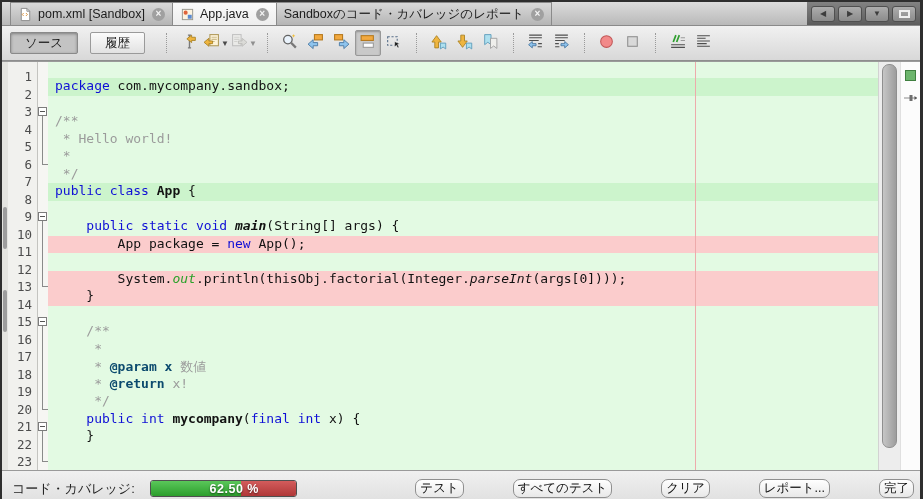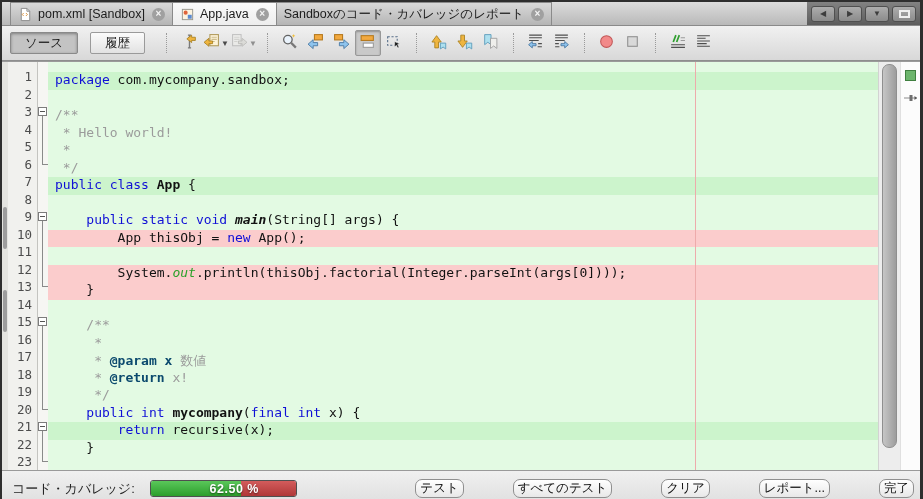--- a/index.html
+++ b/index.html
@@ -85,34 +85,34 @@
   .foldbox {
     position:absolute; left:0; width:9px; height:9px; background:#fff;
     border:1px solid #7c7c7c;
   }
   .foldbox::after {
     content:""; position:absolute; left:1px; right:1px; top:3px;
     border-top:1px solid #555;
   }
   .foldline { position:absolute; left:4px; width:1px; background:#8a8a8a; }
   .foldtick { position:absolute; left:4px; width:6px; height:1px; background:#8a8a8a; }
-  #code { flex:1; position:relative; overflow:hidden; padding-top:10px; }
+  #code { flex:1; position:relative; overflow:hidden; padding-top:16px; }
   .row {
     height:17.5px; line-height:17.5px; white-space:pre; padding-left:7px;
     font:13px "DejaVu Sans Mono", monospace; color:#121212;
   }
   .bg-base { background:transparent; }
   .bg-covered { background:#ccf4cc; }
   .bg-uncovered { background:#fbcccc; }
   .kw { color:#0f0fd6; }
   .cm { color:#9b9b9b; }
   .cmb { color:#0c4a6e; font-weight:bold; }
   .b { font-weight:bold; }
   .bi { font-weight:bold; font-style:italic; }
-  .it { }
+  .it { font-style:italic; }
   .fi { color:#2aa12a; font-style:italic; }
   #margin-line {
     position:absolute; top:0; bottom:0; left:647px; width:1px;
     background:#edabab;
   }
   #vscroll { width:22px; background:#ededed; border-left:1px solid #d2d2d2; position:relative; }
   #vthumb {
     position:absolute; top:2px; left:3px; width:15px; height:384px;
     border-radius:7px; background:linear-gradient(90deg,#c6c6c6,#9d9d9d);
     border:1px solid #8f8f8f;
@@ -359,32 +359,31 @@
 
     <div class="row bg-covered"><span class="kw">package</span><span> com.mycompany.sandbox;</span></div>
         <div class="row bg-base"></div>
         <div class="row bg-base"><span class="cm">/**</span></div>
         <div class="row bg-base"><span class="cm"> * Hello world!</span></div>
         <div class="row bg-base"><span class="cm"> *</span></div>
         <div class="row bg-base"><span class="cm"> */</span></div>
         <div class="row bg-covered"><span class="kw">public class </span><span class="b">App</span><span> {</span></div>
         <div class="row bg-base"></div>
         <div class="row bg-base"><span>    </span><span class="kw">public static void </span><span class="bi">main</span><span>(String[] args) {</span></div>
-        <div class="row bg-uncovered"><span>        App thisObj = </span><span class="kw">new</span><span> App();</span></div>
+        <div class="row bg-uncovered"><span>        App package = </span><span class="kw">new</span><span> App();</span></div>
         <div class="row bg-base"></div>
         <div class="row bg-uncovered"><span>        System.</span><span class="fi">out</span><span>.println(thisObj.factorial(Integer.</span><span class="it">parseInt</span><span>(args[0])));</span></div>
         <div class="row bg-uncovered"><span>    }</span></div>
         <div class="row bg-base"></div>
         <div class="row bg-base"><span>    </span><span class="cm">/**</span></div>
         <div class="row bg-base"><span class="cm">     *</span></div>
         <div class="row bg-base"><span class="cm">     * </span><span class="cmb">@param x</span><span class="cm"> 数値</span></div>
         <div class="row bg-base"><span class="cm">     * </span><span class="cmb">@return</span><span class="cm"> x!</span></div>
         <div class="row bg-base"><span class="cm">     */</span></div>
         <div class="row bg-base"><span>    </span><span class="kw">public int </span><span class="b">mycompany</span><span>(</span><span class="kw">final int</span><span> x) {</span></div>
-        <div class="row bg-covered"><span>        </span><span class="kw">return</span><span> recursive(x);</span></div>
         <div class="row bg-base"><span>    }</span></div>
         <div id="margin-line"></div>
       </div>
     <div id="vscroll">
       <div id="vthumb"></div>
     </div>
     <div id="stripe">
       <div id="err-badge"></div>
       <span id="stripe-slider">
         <svg width="14" height="10" viewBox="0 0 14 10">

